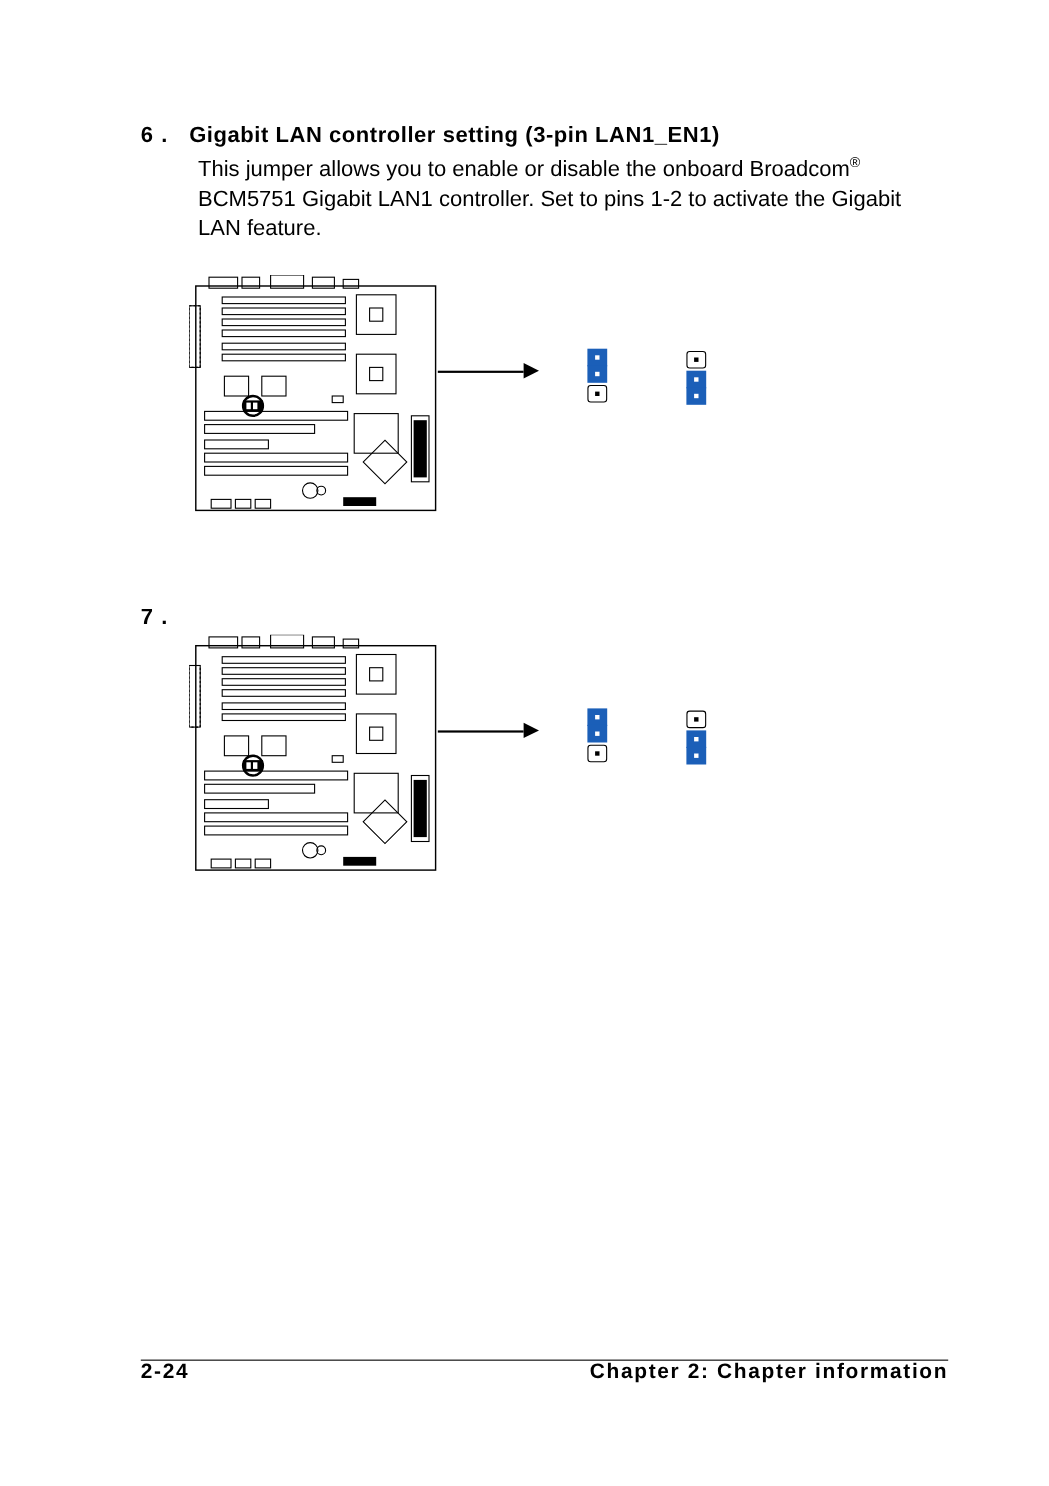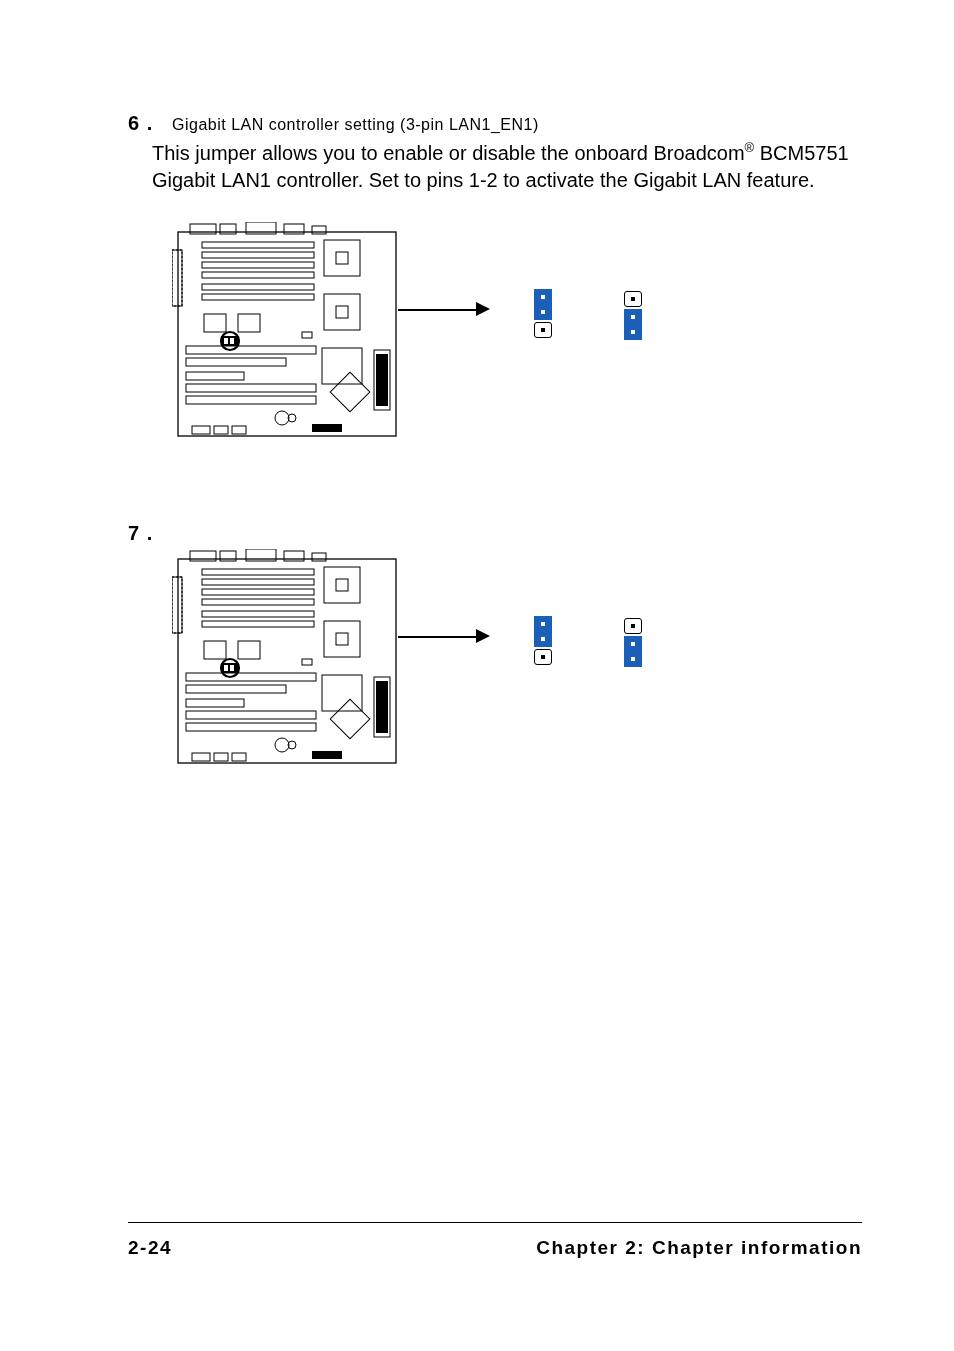--- a/index.html
+++ b/index.html
@@ -21,28 +21,28 @@
     margin-bottom: 4px;
   }
   .num {
     font-weight: bold;
     font-size: 20px;
     width: 44px;
     flex-shrink: 0;
     letter-spacing: 1px;
   }
   .title {
-    font-weight: normal;
-    font-size: 16px;
+    font-weight: bold;
+    font-size: 20px;
     letter-spacing: 0.5px;
   }
   .body {
     font-size: 20px;
     line-height: 1.35;
-    margin-left: 24px;
+    margin-left: 52px;
     margin-bottom: 28px;
   }
   .reg { font-size: 13px; vertical-align: super; }
   .diagram-wrap {
     margin-left: 44px;
     display: flex;
     align-items: center;
     gap: 0;
   }
   .board {
@@ -99,21 +99,20 @@
   .dot { width: 4px; height: 4px; background: #fff; }
   .pin.open .dot { background: #000; }
   .jblock .covered + .covered { margin-top: -1px;}
   .jblock .open { margin-top: 2px; margin-bottom: 2px;}
   .footer {
     position: absolute;
     bottom: 92px;
     left: 128px;
     right: 92px;
     border-top: 1px solid #000;
-    padding-top: 14px;
     display: flex;
     justify-content: space-between;
     font-weight: bold;
     font-size: 19px;
     letter-spacing: 1.5px;
   }
 </style>
 </head>
 <body>
 

